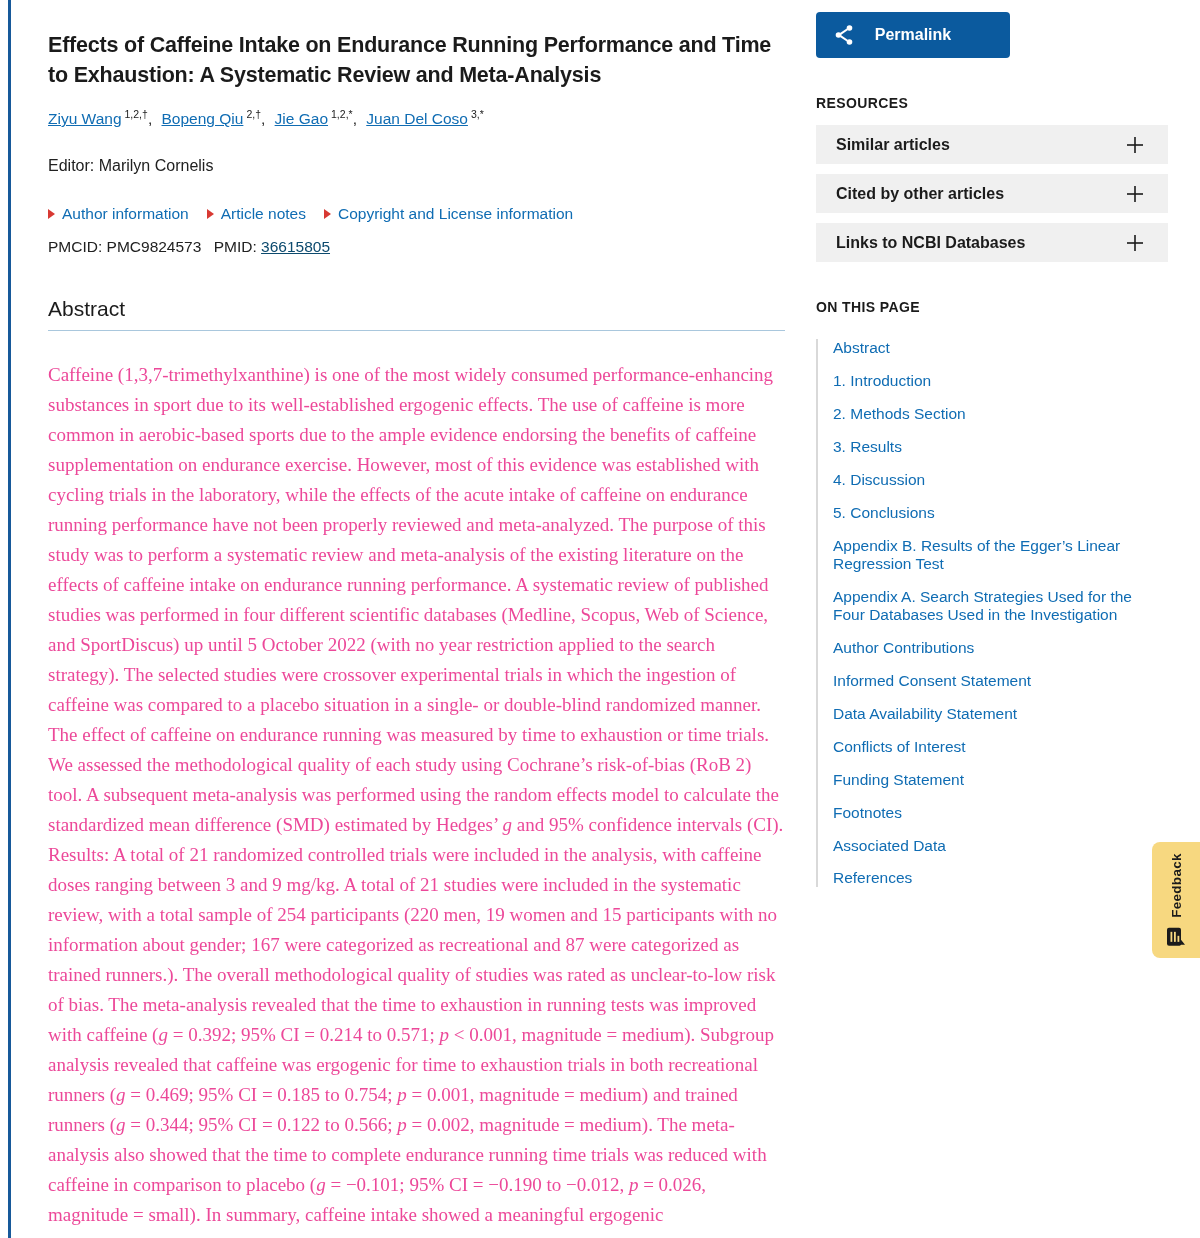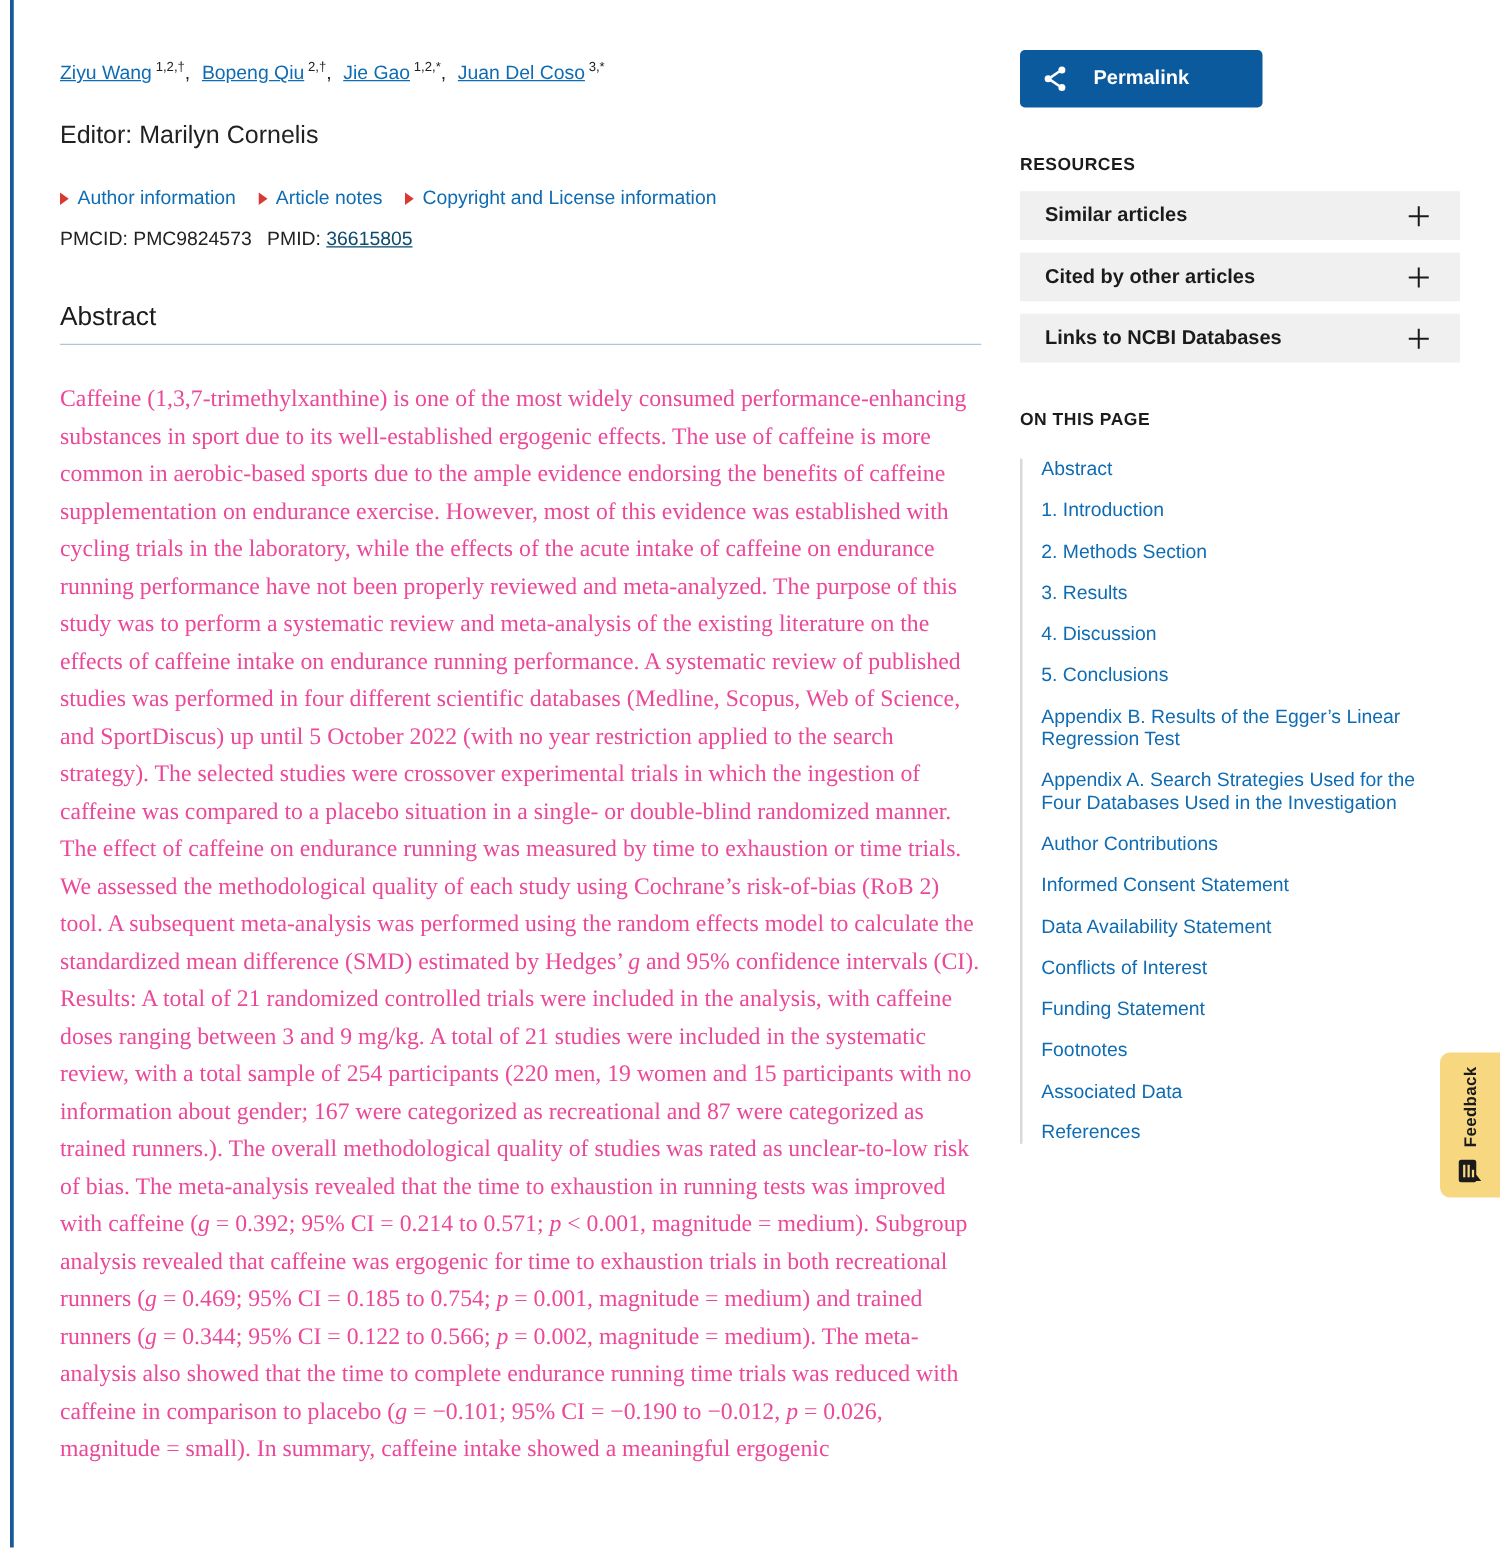--- a/index.html
+++ b/index.html
@@ -11,21 +11,21 @@
 
   
   .main-col { width:737px; padding-top:30px; }
   h1.title { font-size:21.5px; font-weight:bold; line-height:30px; letter-spacing:-0.2px; color:#1b1b1b; }
 
   .authors { margin-top:20px; font-size:15.5px; }
   .author-link { color:#0f6cb3; text-decoration:underline; cursor:pointer; }
   .author-sup { font-size:10.5px; color:#212121; vertical-align:super; line-height:0; margin-left:3px; }
   .author-sep { margin-right:5px; }
 
-  .editor { margin-top:29px; font-size:20px; }
+  .editor { margin-top:29px; font-size:16px; }
 
   .info-links { margin-top:30px; font-size:15.5px; display:flex; align-items:center; }
   .info-link { color:#0f6cb3; text-decoration:none; margin-right:18px; display:inline-flex; align-items:center; cursor:pointer;justify-content:center; }
   .tri { width:0; height:0; border-left:7px solid #d83933; border-top:5px solid transparent;
          border-bottom:5px solid transparent; margin-right:7px; display:inline-block; }
 
   .ids { margin-top:15px; font-size:15.5px; }
   .ids .lbl { color:#212121; }
   .pmid-group { margin-left:8px; }
   .pmid-link { color:#0c4a6e; text-decoration:underline; cursor:pointer; }
@@ -35,21 +35,21 @@
 
   .abstract-text { margin-top:29px; font-family:"Liberation Serif", serif; font-size:19px;
                    line-height:30px; color:#ec4899; text-align:left; }
   .abstract-text .it { font-style:italic; }
 
   
   .sidebar { width:352px; margin-left:31px; padding-top:12px; }
 
   .permalink { position:relative; width:194px; height:46px; background:#0b5a9e; border:none;
                border-radius:4px; color:#ffffff; font-family:"Liberation Sans",sans-serif;
-               font-size:16px; font-weight:bold; cursor:pointer; display:block; text-align:center;margin-top:28px; }
+               font-size:16px; font-weight:bold; cursor:pointer; display:block; text-align:center; }
   .permalink svg { position:absolute; left:17px; top:12px; }
 
   .side-head { margin-top:37px; font-size:14px; font-weight:bold; color:#1b1b1b; letter-spacing:0.4px; }
 
   .res-list { margin-top:14px; }
   .accordion { height:39px; background:#f0f0f0; display:flex; align-items:center;
                justify-content:space-between; padding:0 22px 0 20px; margin-bottom:10px; cursor:pointer; }
   .acc-label { font-size:16px; font-weight:bold; color:#1b1b1b; }
   .plus-icon { flex:none; }
 
@@ -68,20 +68,21 @@
 </style>
 </head>
 <body>
 
 <div class="left-accent"></div>
 
 <div class="page">
 
   <main class="main-col">
 
+    <h1 class="title">Effects of Caffeine Intake on Endurance Running Performance and Time to Exhaustion: A Systematic Review and Meta-Analysis</h1>
 
     <div class="authors">
       
     
         <span class="author"><a class="author-link">Ziyu Wang</a><sup class="author-sup">1,2,†</sup><span class="author-sep">,</span></span>
       
         <span class="author"><a class="author-link">Bopeng Qiu</a><sup class="author-sup">2,†</sup><span class="author-sep">,</span></span>
       
         <span class="author"><a class="author-link">Jie Gao</a><sup class="author-sup">1,2,*</sup><span class="author-sep">,</span></span>
       

